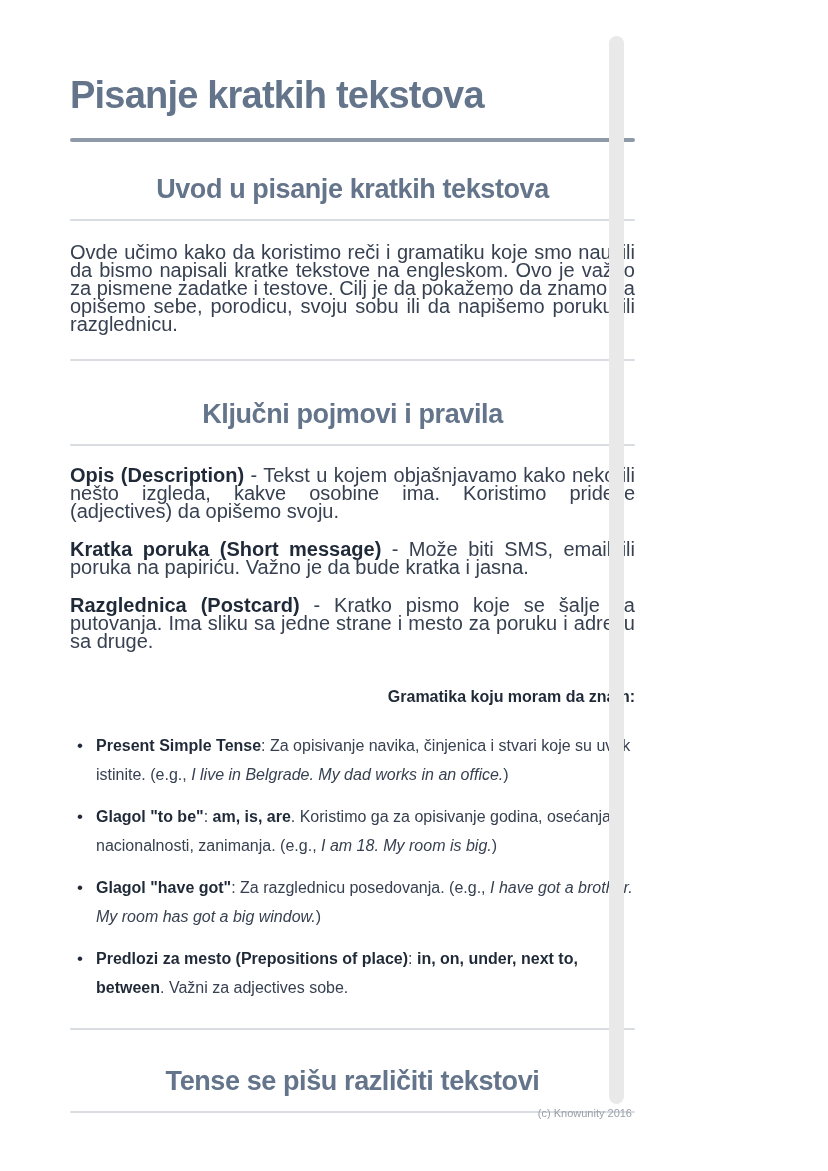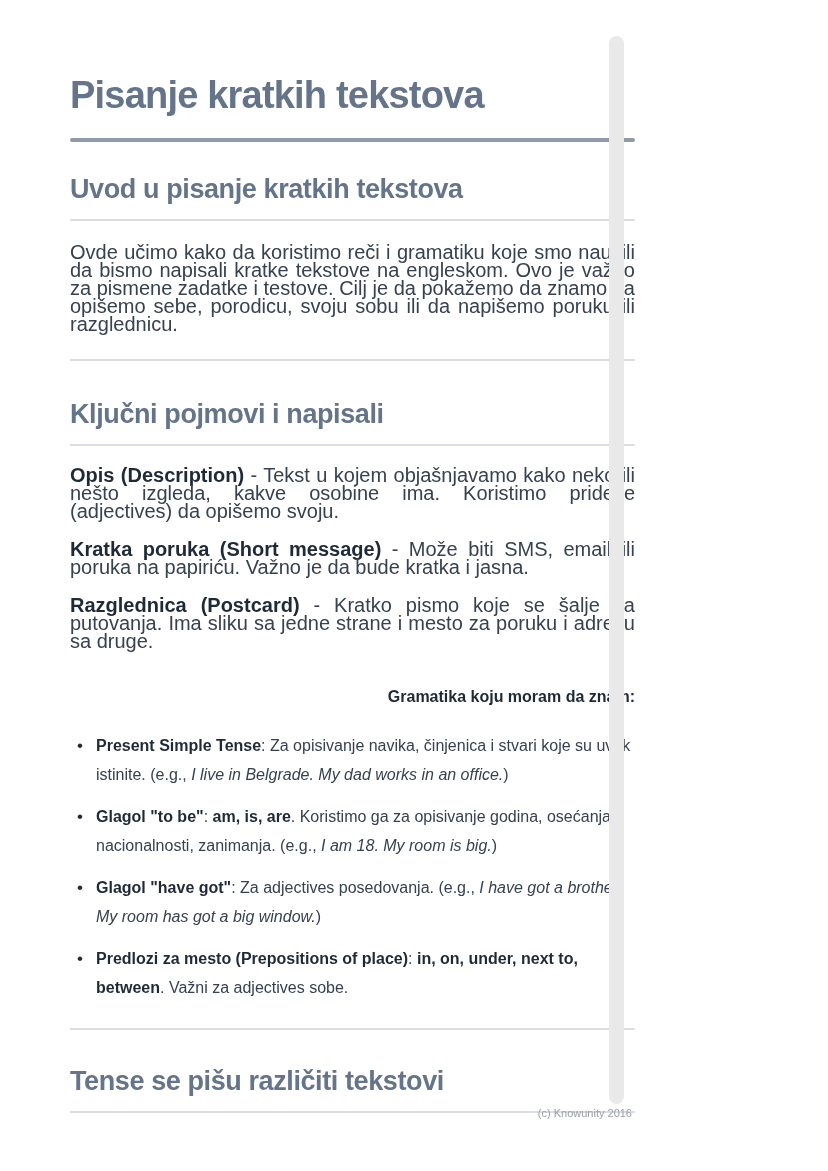--- a/index.html
+++ b/index.html
@@ -32,20 +32,21 @@
     height: 4px;
     background: #8f9aa8;
     border-radius: 2px;
   }
   .section-heading {
     font-size: 27px;
     font-weight: 700;
     letter-spacing: -0.4px;
     color: #64748b;
     line-height: 34px;
+    text-align: center;
   }
   .h-intro    { margin-top: 30px; }
   .h-concepts { margin-top: 36px; }
   .h-howto    { margin-top: 34px; }
   .rule-thin {
     height: 2px;
     background: #d9dde2;
     border-radius: 1px;
   }
   .under-heading { margin-top: 13px; }
@@ -118,37 +119,37 @@
     <h1 class="doc-title">Pisanje kratkih tekstova</h1>
     <div class="rule-thick"></div>
 
     <h2 class="section-heading h-intro">Uvod u pisanje kratkih tekstova</h2>
     <div class="rule-thin under-heading"></div>
 
     <p class="body-text intro-par">Ovde učimo kako da koristimo reči i gramatiku koje smo naučili da bismo napisali kratke tekstove na engleskom. Ovo je važno za pismene zadatke i testove. Cilj je da pokažemo da znamo da opišemo sebe, porodicu, svoju sobu ili da napišemo poruku ili razglednicu.</p>
 
     <div class="rule-thin separator"></div>
 
-    <h2 class="section-heading h-concepts">Ključni pojmovi i napisali</h2>
+    <h2 class="section-heading h-concepts">Ključni pojmovi i pravila</h2>
     <div class="rule-thin under-heading"></div>
 
     <p class="body-text def-par"><strong class="term">Opis (Description)</strong><span> - Tekst u kojem objašnjavamo kako neko ili nešto izgleda, kakve osobine ima. Koristimo prideve (adjectives) da opišemo svoju.</span></p>
 
     <p class="body-text def-par"><strong class="term">Kratka poruka (Short message)</strong><span> - Može biti SMS, email ili poruka na papiriću. Važno je da bude kratka i jasna.</span></p>
 
     <p class="body-text def-par"><strong class="term">Razglednica (Postcard)</strong><span> - Kratko pismo koje se šalje sa putovanja. Ima sliku sa jedne strane i mesto za poruku i adresu sa druge.</span></p>
 
     <p class="grammar-intro">Gramatika koju moram da znam:</p>
 
     <ul class="bullet-list">
       <li class="list-item"><span class="seg-bold">Present Simple Tense</span><span>: Za opisivanje navika, činjenica i stvari koje su uvek istinite. (e.g., </span><span class="seg-bold"></span><span></span><span class="seg-italic">I live in Belgrade. My dad works in an office.</span><span>)</span></li>
 
       <li class="list-item"><span class="seg-bold">Glagol "to be"</span><span>: </span><span class="seg-bold">am, is, are</span><span>. Koristimo ga za opisivanje godina, osećanja, nacionalnosti, zanimanja. (e.g., </span><span class="seg-italic">I am 18. My room is big.</span><span>)</span></li>
 
-      <li class="list-item"><span class="seg-bold">Glagol "have got"</span><span>: Za adjectives posedovanja. (e.g., </span><span class="seg-bold"></span><span></span><span class="seg-italic">I have got a brother. My room has got a big window.</span><span>)</span></li>
+      <li class="list-item"><span class="seg-bold">Glagol "have got"</span><span>: Za razglednicu posedovanja. (e.g., </span><span class="seg-bold"></span><span></span><span class="seg-italic">I have got a brother. My room has got a big window.</span><span>)</span></li>
 
       <li class="list-item"><span class="seg-bold">Predlozi za mesto (Prepositions of place)</span><span>: </span><span class="seg-bold">in, on, under, next to, between</span><span>. Važni za adjectives sobe.</span><span class="seg-italic"></span><span></span></li>
     </ul>
 
     <div class="rule-thin separator"></div>
 
     <h2 class="section-heading h-howto">Tense se pišu različiti tekstovi</h2>
     <div class="rule-thin under-heading"></div>
 
   </div>

